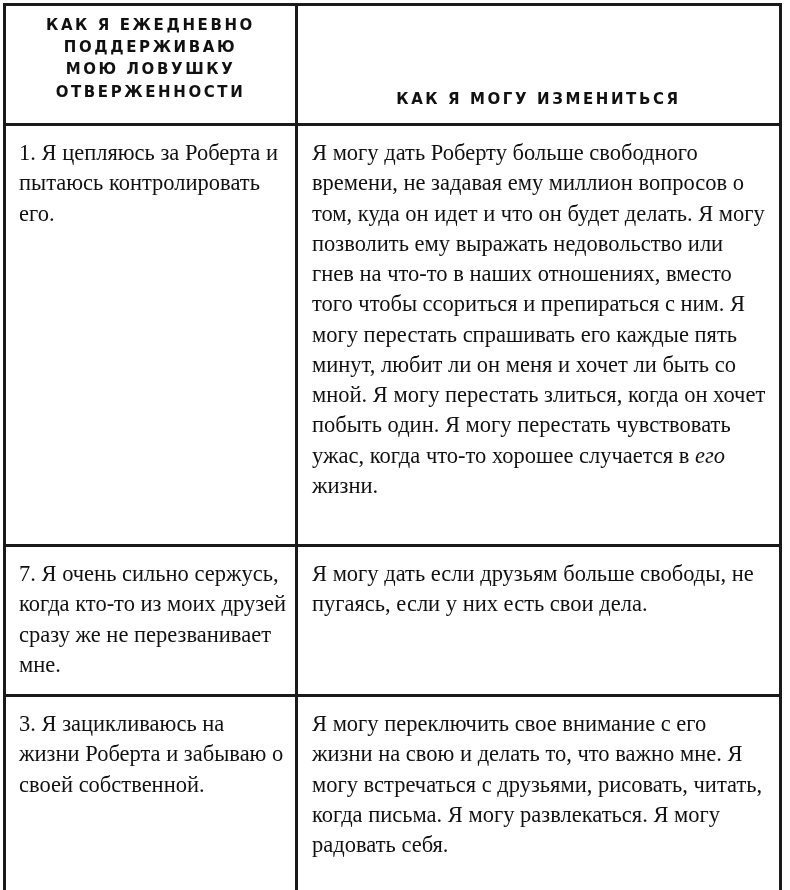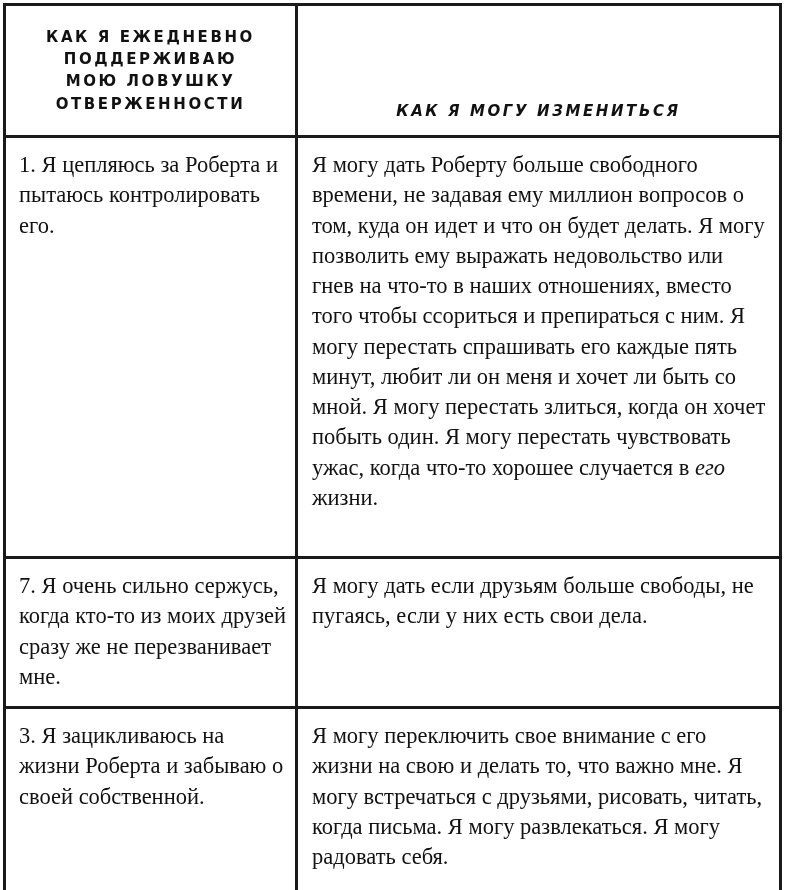--- a/index.html
+++ b/index.html
@@ -39,29 +39,28 @@
   .head-cell {
     text-align: center;
     vertical-align: bottom;
     font-family: "DejaVu Sans", "Liberation Sans", sans-serif;
     font-weight: 700;
     font-size: 15px;
     letter-spacing: 2.6px;
     line-height: 1.48;
     text-transform: uppercase;
     color: #111111;
-    padding: 20px 6px 12px 6px;
+    padding: 8px 6px 12px 6px;
     height: 96px;
   }
   .head-cell .head-line { display: block; white-space: nowrap; }
 
   .head-cell.head-change {
     vertical-align: bottom;
     padding-bottom: 13px;
-    font-style: italic;
   }
 
   
   .body-cell {
     font-family: "Liberation Serif", "DejaVu Serif", serif;
     font-size: 22.5px;
     line-height: 1.345;
     color: #111111;
     padding: 12px 10px 14px 13px;
     hyphens: manual;

